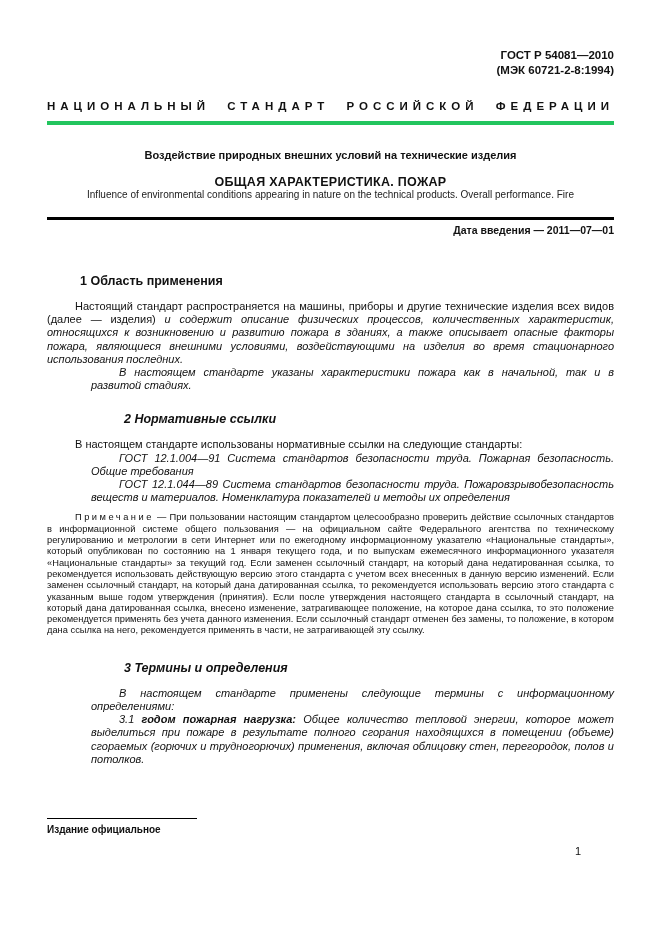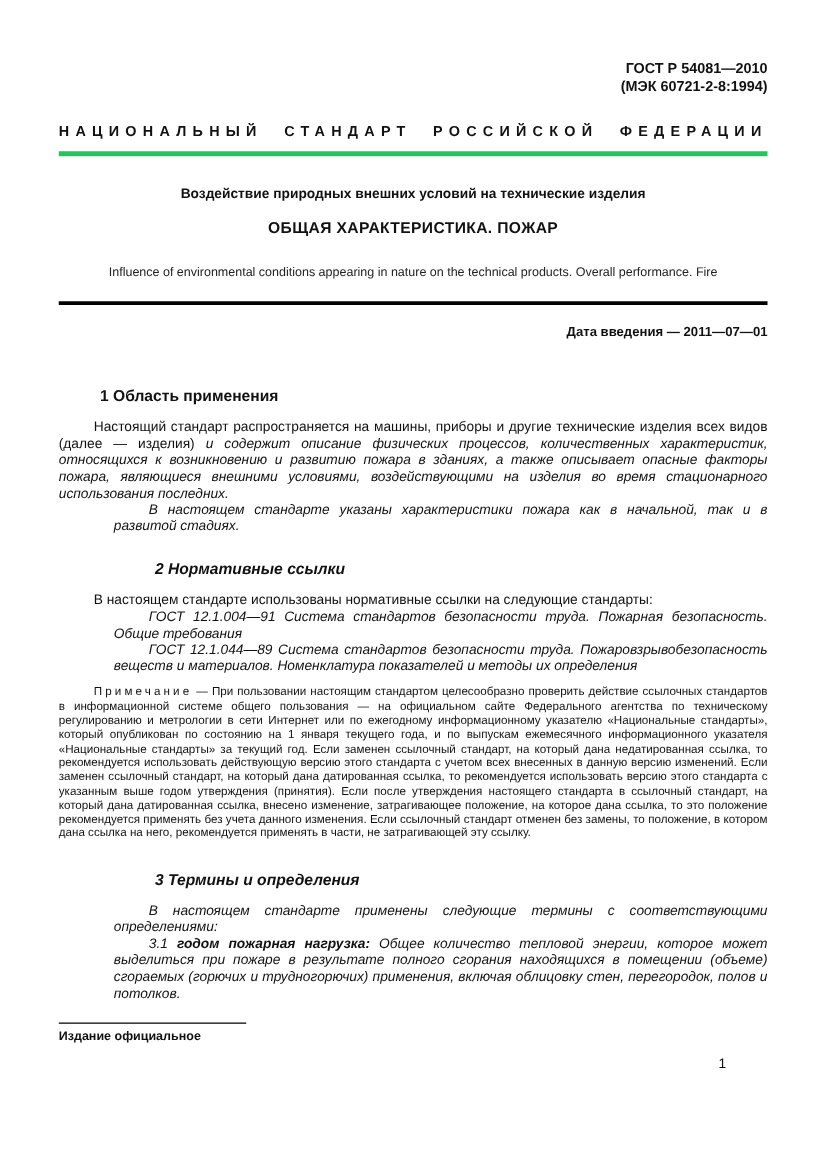--- a/index.html
+++ b/index.html
@@ -33,24 +33,24 @@
     letter-spacing: 5px;
     word-spacing: 6px;
     white-space: nowrap;
     text-align: justify;
     text-align-last: justify;
     padding-bottom: 9px;
     border-bottom: 4px solid #22c55e;
   }
   .subject   { margin-top: 24px; text-align: center; font-weight: 700; font-size: 11px; }
   .main-title{ margin-top: 14px; text-align: center; font-weight: 700; font-size: 12.5px; letter-spacing: .3px; }
-  .title-en  { margin-top: 24px; text-align: center; font-size: 10px; color: #222; }
+  .title-en  { margin-top: 0; text-align: center; font-size: 10px; color: #222; }
 
   .thick-rule { margin-top: 17px; height: 3px; background: #000; }
-  .eff-date   { margin-top: 16px; text-align: right; font-weight: 700; font-size: 10.5px; }
+  .eff-date   { margin-top: 4px; text-align: right; font-weight: 700; font-size: 10.5px; }
 
   .sec-heading {
     font-size: 12.5px; font-weight: 700;
     padding-left: 33px;
     margin-bottom: 12px;
   }
   .mt-sec1 { margin-top: 38px; }
   .mt-sec2 { margin-top: 20px; }
   .mt-sec3 { margin-top: 24px; }
   .italic { font-style: italic; margin-left: 44px; }
@@ -96,21 +96,21 @@
   <p class="body"><span>Настоящий стандарт распространяется на машины, приборы и другие технические изделия всех видов (далее — изделия) </span><em>и содержит описание физических процессов, количественных характеристик, относящихся к возникновению и развитию пожара в зданиях, а также описывает опасные факторы пожара, являющиеся внешними условиями, воздействующими на изделия во время стационарного использования последних.</em></p>
   <p class="body italic">В настоящем стандарте указаны характеристики пожара как в начальной, так и в развитой стадиях.</p>
 
   <h2 class="sec-heading italic mt-sec2">2 Нормативные ссылки</h2>
   <p class="body">В настоящем стандарте использованы нормативные ссылки на следующие стандарты:</p>
   <p class="body italic">ГОСТ 12.1.004—91 Система стандартов безопасности труда. Пожарная безопасность. Общие требования</p>
   <p class="body italic">ГОСТ 12.1.044—89 Система стандартов безопасности труда. Пожаровзрывобезопасность веществ и материалов. Номенклатура показателей и методы их определения</p>
   <p class="note"><span class="note-label">Примечание</span><span> — При пользовании настоящим стандартом целесообразно проверить действие ссылочных стандартов в информационной системе общего пользования — на официальном сайте Федерального агентства по техническому регулированию и метрологии в сети Интернет или по ежегодному информационному указателю «Национальные стандарты», который опубликован по состоянию на 1 января текущего года, и по выпускам ежемесячного информационного указателя «Национальные стандарты» за текущий год. Если заменен ссылочный стандарт, на который дана недатированная ссылка, то рекомендуется использовать действующую версию этого стандарта с учетом всех внесенных в данную версию изменений. Если заменен ссылочный стандарт, на который дана датированная ссылка, то рекомендуется использовать версию этого стандарта с указанным выше годом утверждения (принятия). Если после утверждения настоящего стандарта в ссылочный стандарт, на который дана датированная ссылка, внесено изменение, затрагивающее положение, на которое дана ссылка, то это положение рекомендуется применять без учета данного изменения. Если ссылочный стандарт отменен без замены, то положение, в котором дана ссылка на него, рекомендуется применять в части, не затрагивающей эту ссылку.</span></p>
 
   <h2 class="sec-heading italic mt-sec3">3 Термины и определения</h2>
-  <p class="body italic">В настоящем стандарте применены следующие термины с соответствующими определениями:</p>
+  <p class="body italic">В настоящем стандарте применены следующие термины с информационному определениями:</p>
   <p class="body italic"><span>3.1 </span><strong>годом пожарная нагрузка:</strong><span> Общее количество тепловой энергии, которое может выделиться при пожаре в результате полного сгорания находящихся в помещении (объеме) сгораемых (горючих и трудногорючих) применения, включая облицовку стен, перегородок, полов и потолков.</span></p>
 
   <div class="footer">
     <div class="footer-rule"></div>
     <p class="edition">Издание официальное</p>
   </div>
   <div class="page-num">1</div>
 
 </div>
 

